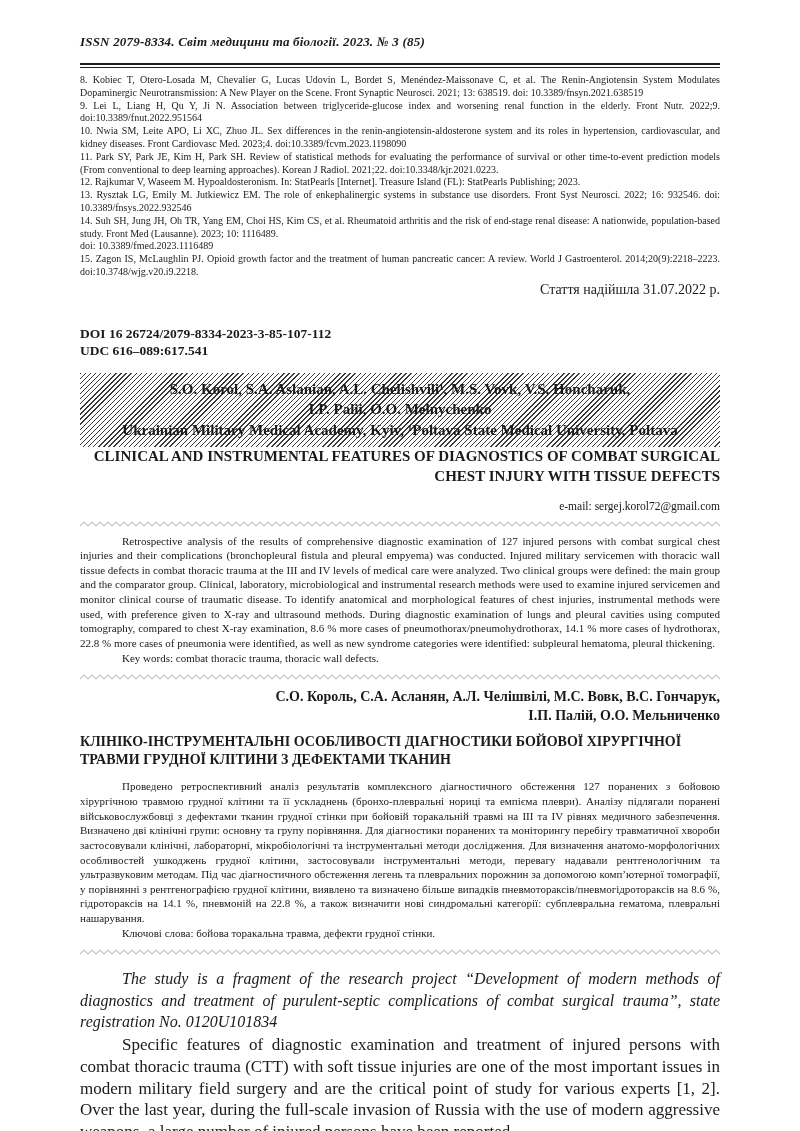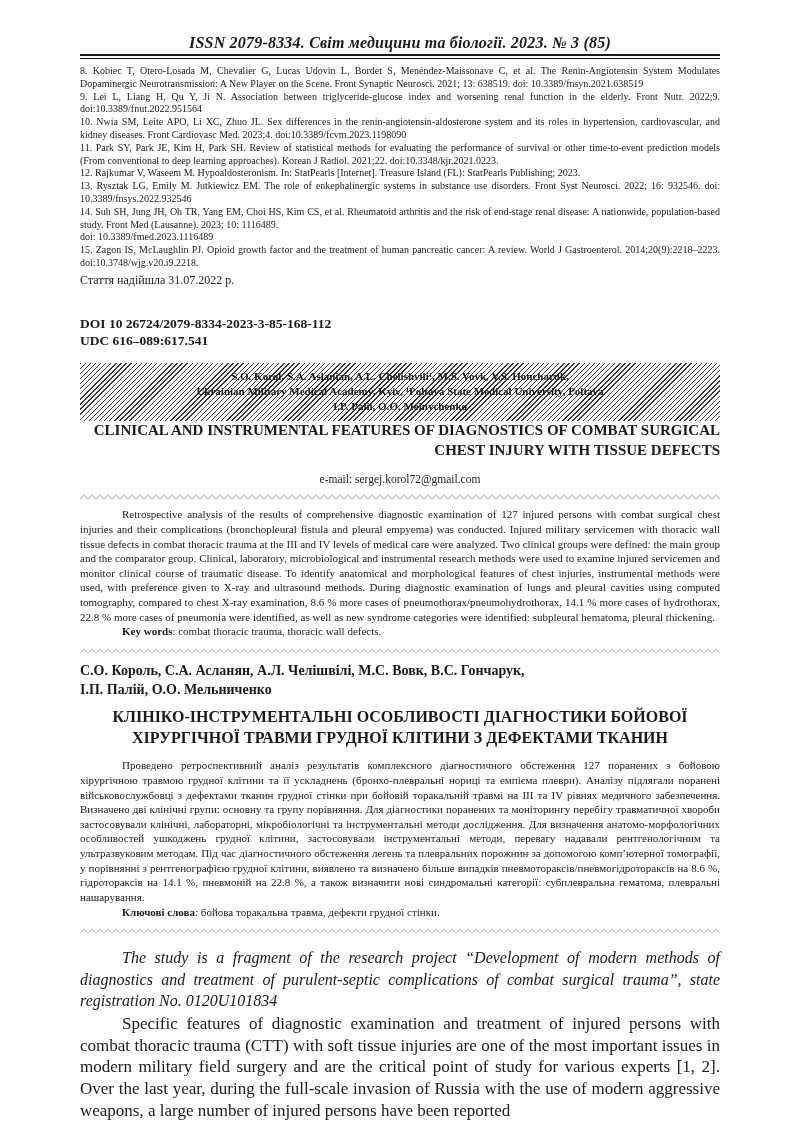--- a/index.html
+++ b/index.html
@@ -5,74 +5,74 @@
   * { margin: 0; padding: 0; box-sizing: border-box; }
   html, body { background: #ffffff; }
   body {
     width: 800px; height: 1131px;
     overflow: hidden;
     font-family: "Liberation Serif", "DejaVu Serif", serif;
     color: #1a1a1a;
     padding: 34px 80px 0 80px;
   }
   .issn-line {
-    font-size: 16px; font-weight: bold; font-style: italic;
-    text-align: center; letter-spacing: 0.2px;
-    margin-bottom: 2px;
+    font-size: 13px; font-weight: bold; font-style: italic;
+    text-align: left; letter-spacing: 0.2px;
+    margin-bottom: 13px;
   }
   .double-rule {
     border-top: 2.5px solid #1c1c1c;
     border-bottom: 1px solid #1c1c1c;
     height: 5px;
     margin-bottom: 6px;
   }
   .references p {
     font-size: 10px; line-height: 1.28;
     text-align: justify;
     white-space: pre-wrap;
   }
   .received-note {
-    font-size: 12px; text-align: left; margin-top: 3px;
+    font-size: 14px; text-align: right; margin-top: 3px;
   }
   .doi-block { margin-top: 27px; }
   .doi-line, .udc-line {
     font-size: 13.5px; font-weight: bold; line-height: 1.3;
   }
   .authors-band {
     margin-top: 13px;
     background: repeating-linear-gradient(135deg, #3a3a3a 0px, #3a3a3a 1px, #ffffff 1px, #ffffff 3.6px);
     padding: 6px 10px 7px 10px;
     text-align: center;
   }
   .authors-band div {
-    font-size: 11px; font-weight: bold; line-height: 1.36;
+    font-size: 15px; font-weight: bold; line-height: 1.36;
   }
   .title-en {
     font-size: 15px; font-weight: bold; text-align: right; line-height: 1.32;
   }
   .email-line {
     margin-top: 13px;
-    font-size: 11.5px; text-align: center;
+    font-size: 11.5px; text-align: right;
   }
   .zigzag { margin: 9px 0 7px 0; line-height: 0; }
   .abstract-en, .abstract-uk {
     font-size: 11px; line-height: 1.33; text-align: justify;
     text-indent: 42px;
   }
   .keywords-line {
     font-size: 11px; line-height: 1.33; text-indent: 42px;
   }
-  .kw-label { font-weight: bold; text-align: center; }
+  .kw-label { font-weight: normal; text-align: center; }
   .authors-uk {
     margin-top: 8px;
-    font-size: 14px; font-weight: bold; text-align: left; line-height: 1.35;
+    font-size: 14px; font-weight: bold; text-align: right; line-height: 1.35;
   }
   .title-uk {
     margin-top: 7px;
-    font-size: 16px; font-weight: bold; text-align: center; line-height: 1.3;
+    font-size: 14px; font-weight: bold; text-align: left; line-height: 1.3;
   }
   .abstract-uk-wrap { margin-top: 10px; }
   .research-note {
     margin-top: 13px;
     font-size: 16px; font-style: italic; line-height: 1.35;
     text-align: justify; text-indent: 42px;
   }
   .body-paragraph {
     margin-top: 1px;
     font-size: 17px; line-height: 1.28; text-align: justify;
@@ -93,28 +93,28 @@
   <p>12. Rajkumar V, Waseem M. Hypoaldosteronism. In: StatPearls [Internet]. Treasure Island (FL): StatPearls Publishing; 2023.</p>
   <p>13. Rysztak LG, Emily M. Jutkiewicz EM. The role of enkephalinergic systems in substance use disorders. Front Syst Neurosci. 2022; 16: 932546. doi: 10.3389/fnsys.2022.932546</p>
   <p>14. Suh SH, Jung JH, Oh TR, Yang EM, Choi HS, Kim CS, et al. Rheumatoid arthritis and the risk of end-stage renal disease: A nationwide, population-based study. Front Med (Lausanne). 2023; 10: 1116489.
 doi: 10.3389/fmed.2023.1116489</p>
   <p>15. Zagon IS, McLaughlin PJ. Opioid growth factor and the treatment of human pancreatic cancer: A review. World J Gastroenterol. 2014;20(9):2218–2223. doi:10.3748/wjg.v20.i9.2218.</p>
 </div>
 
 <div class="received-note">Стаття надійшла 31.07.2022 р.</div>
 
 <div class="doi-block">
-  <div class="doi-line">DOI 10 26724/2079-8334-2023-3-85-168-112</div>
+  <div class="doi-line">DOI 16 26724/2079-8334-2023-3-85-107-112</div>
   <div class="udc-line">UDC 616–089:617.541</div>
 </div>
 
 <div class="authors-band">
   <div>S.O. Korol, S.A. Aslanian, A.L. Chelishvili¹, M.S. Vovk, V.S. Honcharuk,</div>
+  <div>I.P. Palii, O.O. Melnychenko</div>
   <div>Ukrainian Military Medical Academy, Kyiv, ¹Poltava State Medical University, Poltava</div>
-  <div>I.P. Palii, O.O. Melnychenko</div>
 </div>
 
 <div class="title-en">CLINICAL AND INSTRUMENTAL FEATURES OF DIAGNOSTICS OF COMBAT SURGICAL CHEST INJURY WITH TISSUE DEFECTS</div>
 
 <div class="email-line">e-mail: sergej.korol72@gmail.com</div>
 
 <div class="zigzag">
   <svg width="640" height="6" xmlns="http://www.w3.org/2000/svg">
     <defs>
       <pattern id="zz1" width="8" height="6" patternUnits="userSpaceOnUse">

